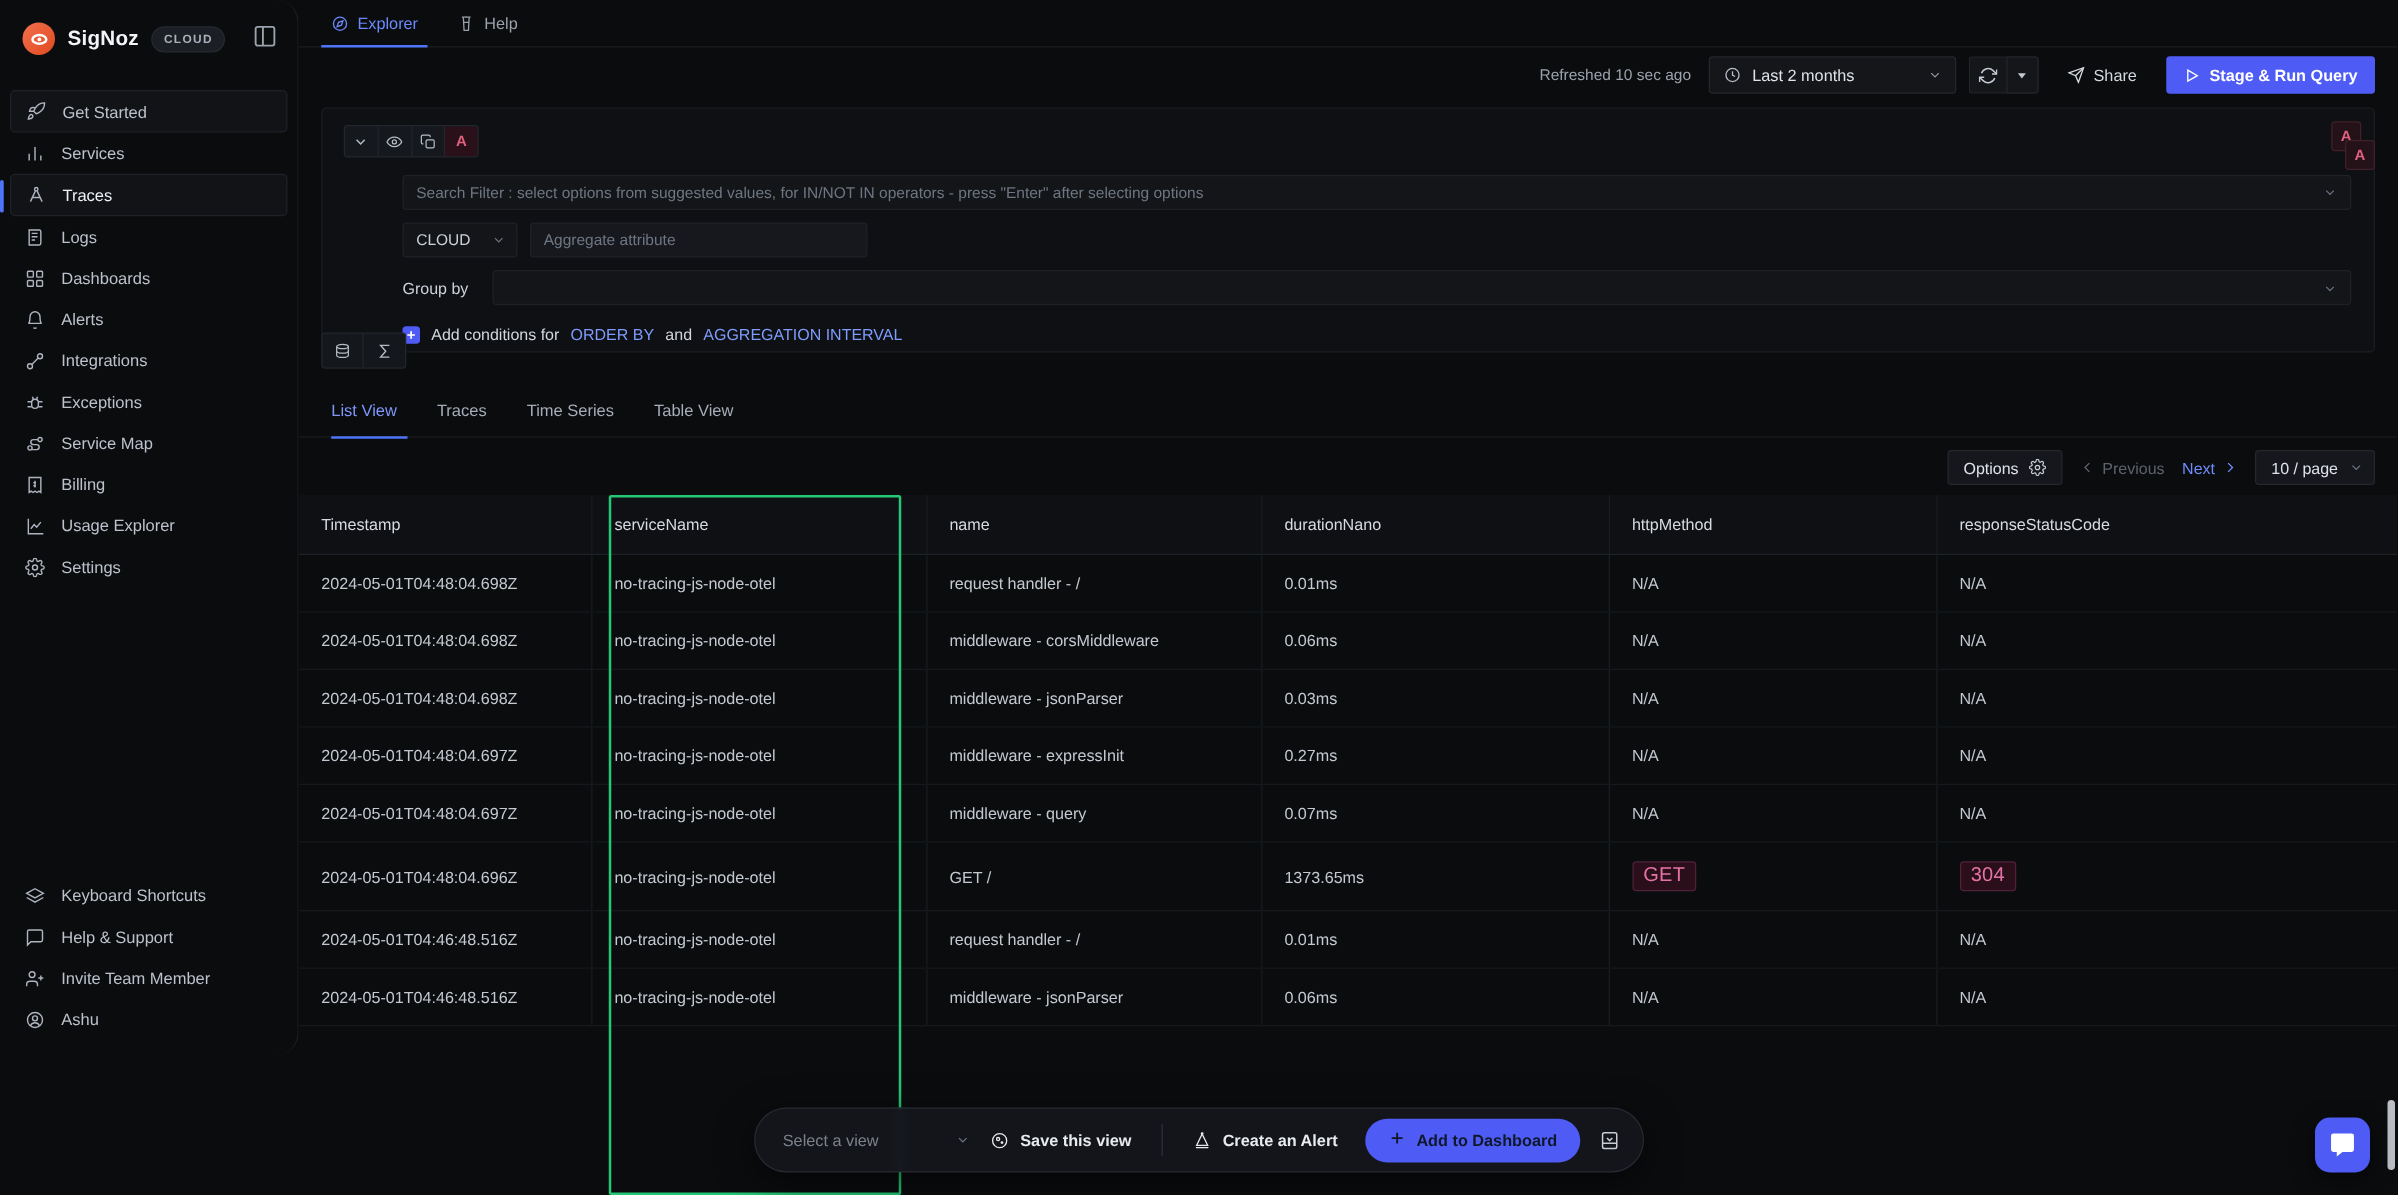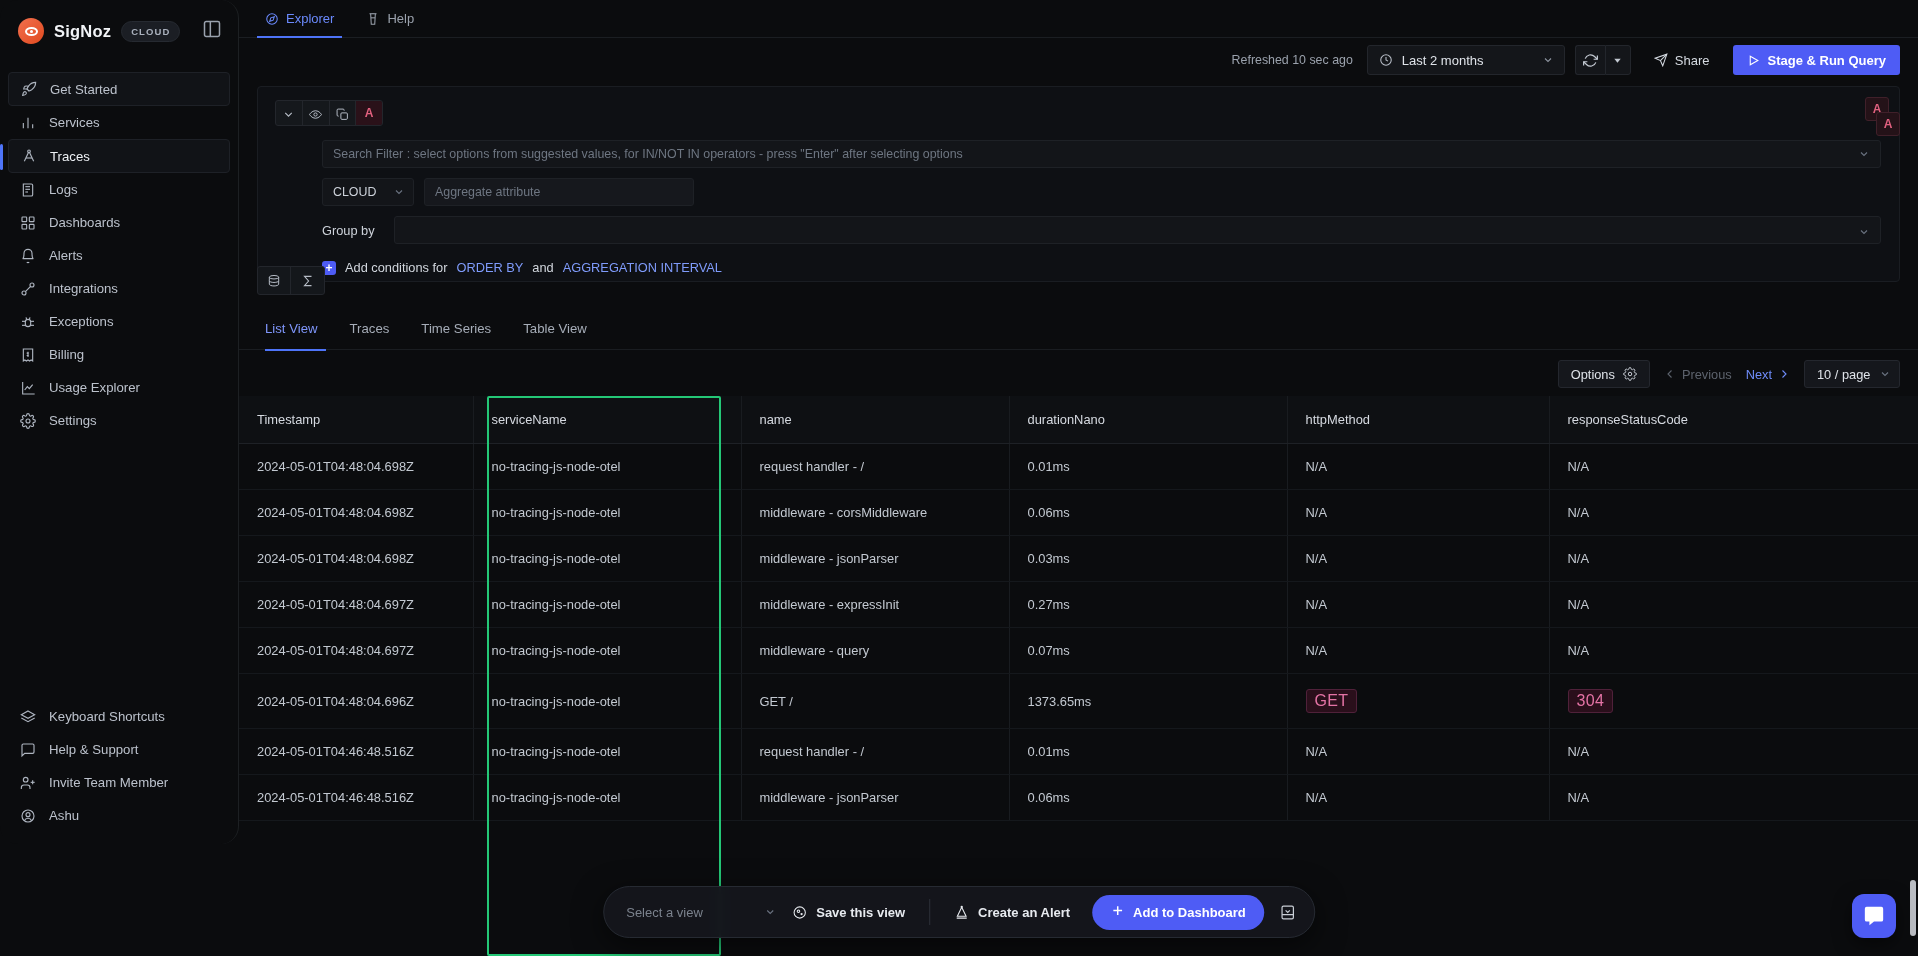--- a/index.html
+++ b/index.html
@@ -273,21 +273,21 @@
   .fb-btn{
     display:flex;align-items:center;gap:9px;height:36px;padding:0 16px;
     border-radius:18px;background:transparent;border:none;
     font-size:13px;font-weight:600;color:#e7eaef;cursor:pointer;
     font-family:"Liberation Sans",sans-serif;
   }
   .fb-btn .ico{width:15px;height:15px;}
   .fb-divider{width:1px;height:26px;background:#2d313a;margin:0 8px;}
   .fb-primary{
     display:flex;align-items:center;gap:8px;height:35px;padding:0 18px;
-    border-radius:18px;background:#4e5cf5;border:none;color:#ffffff;
+    border-radius:18px;background:#4e5cf5;border:none;color:#0f172a;
     font-size:13px;font-weight:600;cursor:pointer;
     font-family:"Liberation Sans",sans-serif;margin-left:6px;
   }
   .fb-icon-btn{
     width:36px;height:36px;display:flex;align-items:center;justify-content:center;
     color:#c9ced6;cursor:pointer;margin-left:6px;
   }
   .fb-icon-btn .ico{width:17px;height:17px;}
 
   .chat-fab{
@@ -421,20 +421,30 @@
               <line x1="16" y1="11" x2="21" y2="11"></line>
               <line x1="3" y1="17" x2="8" y2="17"></line>
               <line x1="16" y1="17" x2="21" y2="17"></line>
               <line x1="9" y1="5" x2="10" y2="8"></line>
               <line x1="15" y1="5" x2="14" y2="8"></line>
             </svg>
         </span>
         <span>Exceptions</span>
       </div>
 
+      <div class="nav-item">
+        <span class="ico">
+          <svg viewBox="0 0 24 24" fill="none" stroke="currentColor" stroke-width="1.7">
+              <circle cx="6" cy="17" r="2.5"></circle>
+              <circle cx="18" cy="7" r="2.5"></circle>
+              <path d="M15.5 7H10a3 3 0 0 0 0 6h4a3 3 0 0 1 0 6H8.5"></path>
+            </svg>
+        </span>
+        <span>Service Map</span>
+      </div>
 
       <div class="nav-item">
         <span class="ico">
           <svg viewBox="0 0 24 24" fill="none" stroke="currentColor" stroke-width="1.7">
               <path d="M5 3h14v18l-2.3-1.6L14.4 21 12 19.4 9.6 21 7.3 19.4 5 21z"></path>
               <path d="M12 7v8M10 9.2h3.2M10 12.8h3.2"></path>
             </svg>
         </span>
         <span>Billing</span>
       </div>

